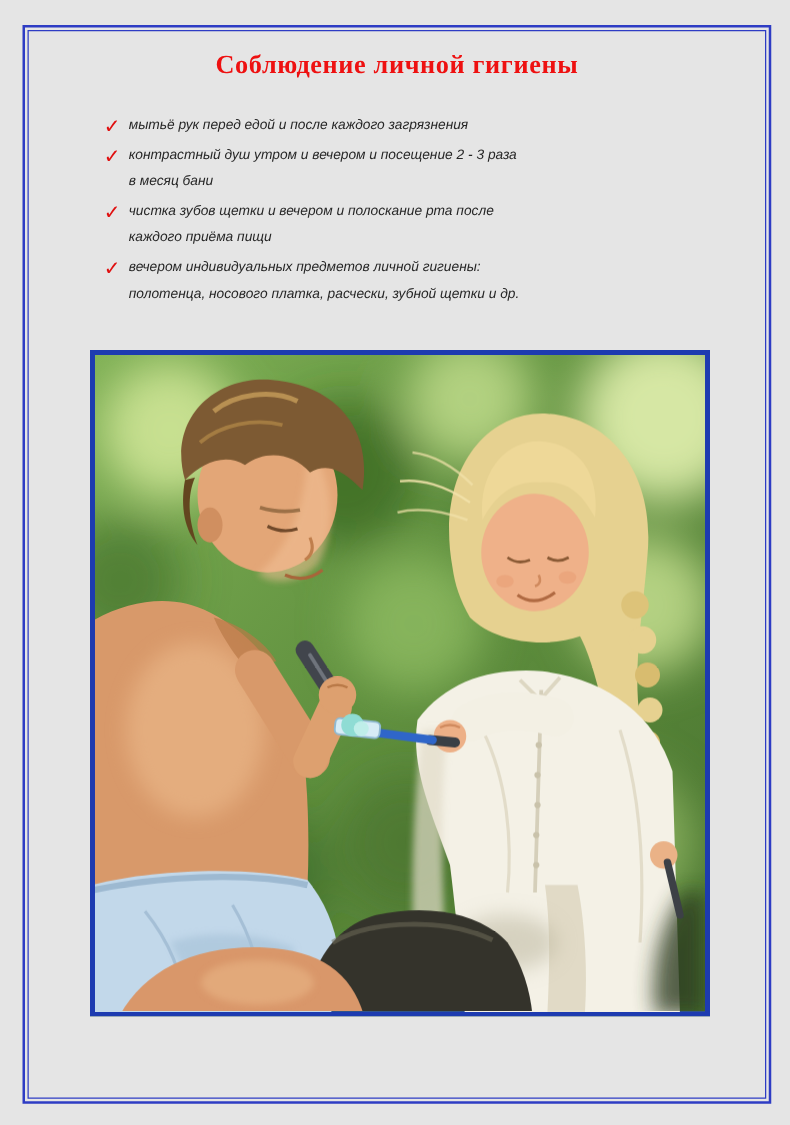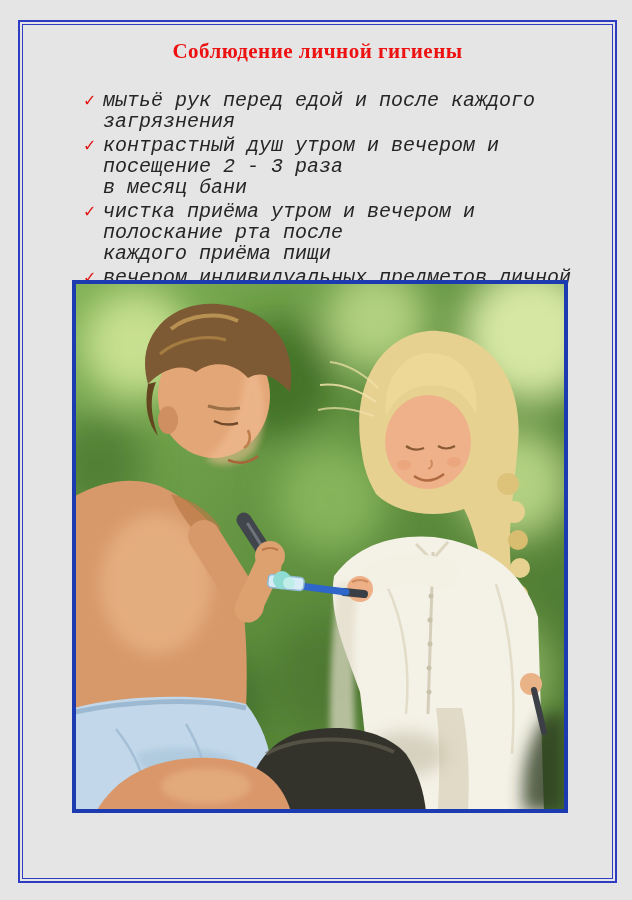--- a/index.html
+++ b/index.html
@@ -41,23 +41,23 @@
   .check {
     flex: 0 0 20px;
     color: #e01010;
     font-weight: bold;
     font-size: 16px;
     line-height: 21px;
     font-style: normal;
     font-family: "DejaVu Sans", sans-serif;
   }
   .item-text {
-    font-family: Liberation Mono, monospace;
+    font-family: Liberation Sans, sans-serif;
     font-style: italic;
-    font-size: 20px;
+    font-size: 11px;
     line-height: 21px;
     color: #262626;
     white-space: pre-line;
   }
   .photo-frame {
     position: absolute; left: 72px; top: 280px;
     width: 496px; height: 533px;
     border: 4px solid #1d3bb0;
     background: #5f8f3e;
   }
@@ -77,21 +77,21 @@
           <span class="check" style="color: rgb(224, 16, 16);">✓</span>
           <span class="item-text" style="color: rgb(38, 38, 38);">мытьё рук перед едой и после каждого загрязнения</span>
         </li>
         <li>
           <span class="check" style="color: rgb(224, 16, 16);">✓</span>
           <span class="item-text" style="color: rgb(38, 38, 38);">контрастный душ утром и вечером и посещение 2 - 3 раза
 в месяц бани</span>
         </li>
         <li>
           <span class="check" style="color: rgb(224, 16, 16);">✓</span>
-          <span class="item-text" style="color: rgb(38, 38, 38);">чистка приёма утром и вечером и полоскание рта после
+          <span class="item-text" style="color: rgb(38, 38, 38);">чистка зубов щетки и вечером и полоскание рта после
 каждого приёма пищи</span>
         </li>
         <li>
           <span class="check" style="color: rgb(224, 16, 16);">✓</span>
           <span class="item-text" style="color: rgb(38, 38, 38);">вечером индивидуальных предметов личной гигиены:
 полотенца, носового платка, расчески, зубной щетки и др.</span>
         </li>
       </ul>
     </div>
   </div>

